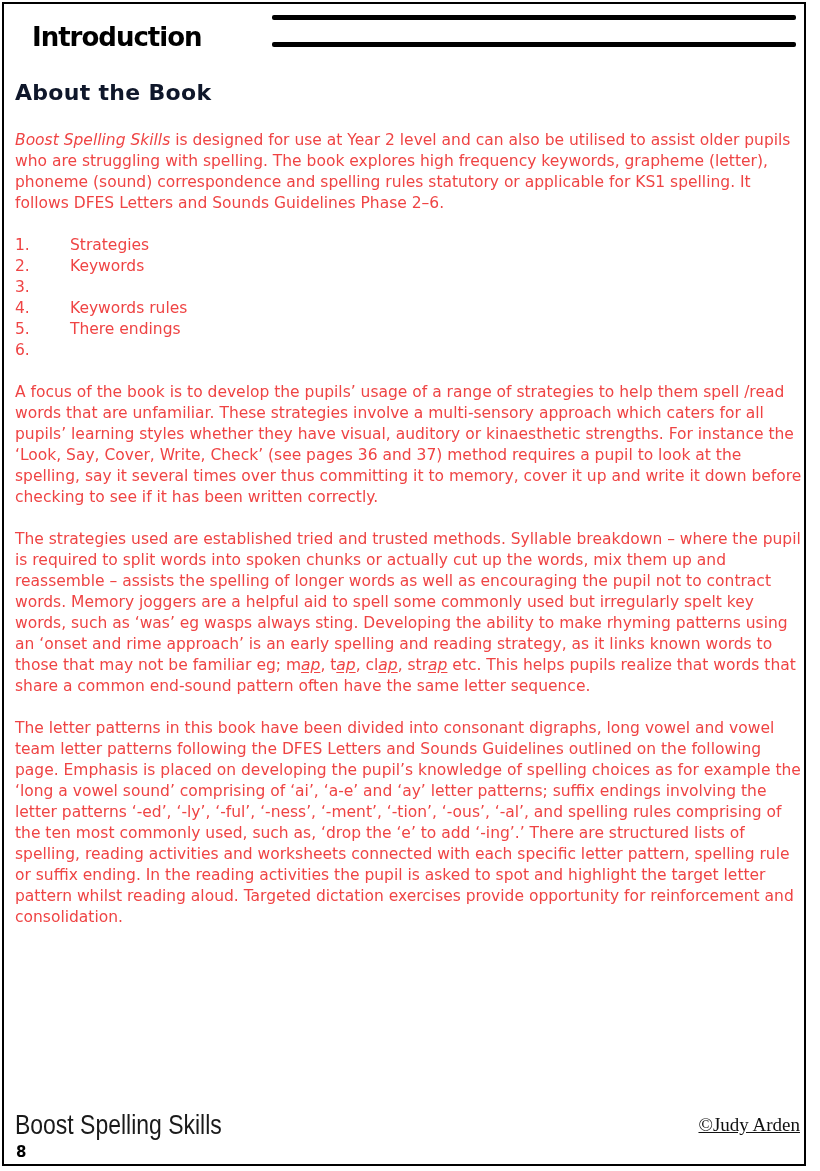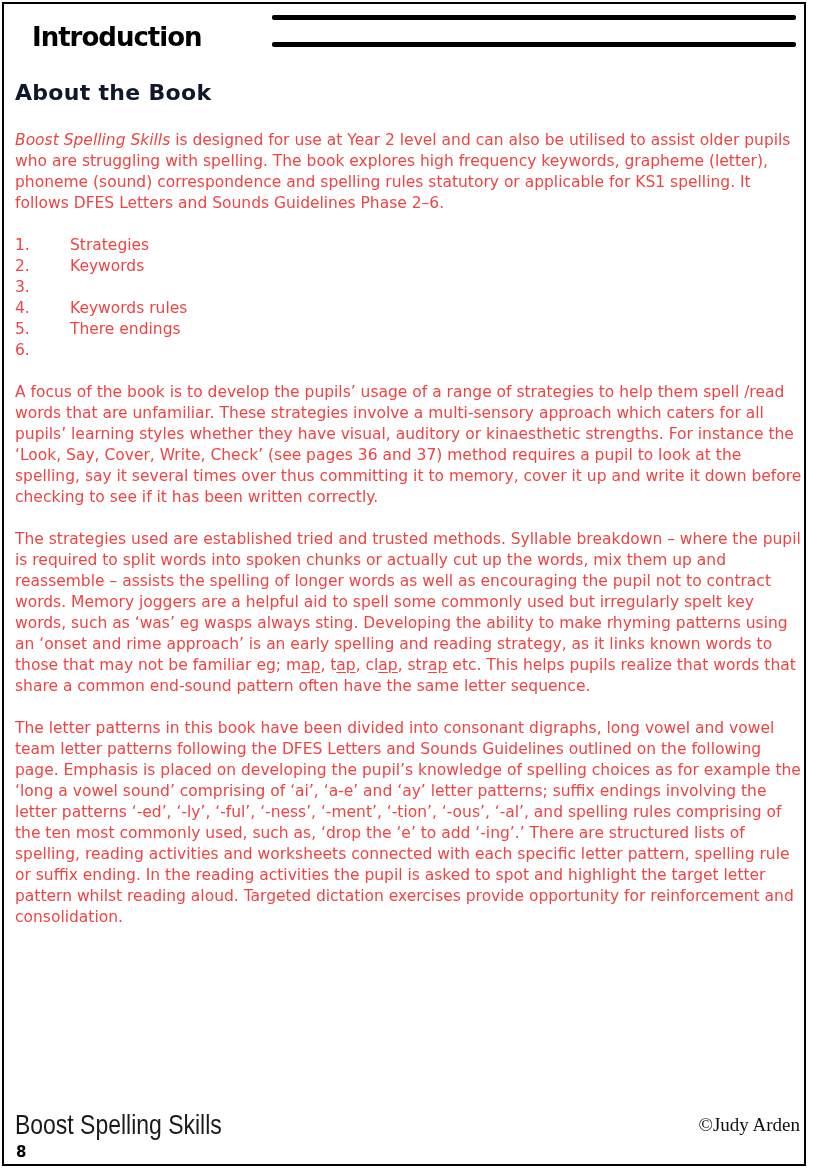--- a/index.html
+++ b/index.html
@@ -65,21 +65,21 @@
     line-height: 21px;
     color: #ef4444;
   }
   .body-para { margin: 0 0 21px 0; }
   .list-intro { margin: 0; }
   .num-list { margin: 0 0 21px 0; }
   .list-row { display: flex; }
   .list-num { width: 55px; flex-shrink: 0; }
   .run-normal { font-style: normal; }
   .run-italic { font-style: italic; }
-  .run-underline { text-decoration: underline; text-underline-offset: 2px; }
+  .run-underline { text-decoration: underline; text-underline-offset: 2px; font-style: italic; }
   .footer-book-title {
     position: absolute;
     left: 15px;
     top: 1109px;
     font-size: 28px;
     color: #1a1a1a;
     font-family: "Liberation Sans", sans-serif;
     transform: scaleX(0.82);
     transform-origin: left center;
     white-space: nowrap;
@@ -92,20 +92,21 @@
     font-weight: bold;
     color: #000;
   }
   .footer-copyright {
     position: absolute;
     right: 20px;
     top: 1114px;
     font-size: 19px;
     font-family: "Liberation Serif", "DejaVu Serif", serif;
     color: #111;
+    text-decoration: underline;
   }
   .footer-publisher {
     position: absolute;
     right: 20px;
     top: 1137px;
     font-size: 20px;
     font-weight: bold;
     color: #000;
     font-family: "Liberation Sans", sans-serif;
     letter-spacing: 0.2px;

